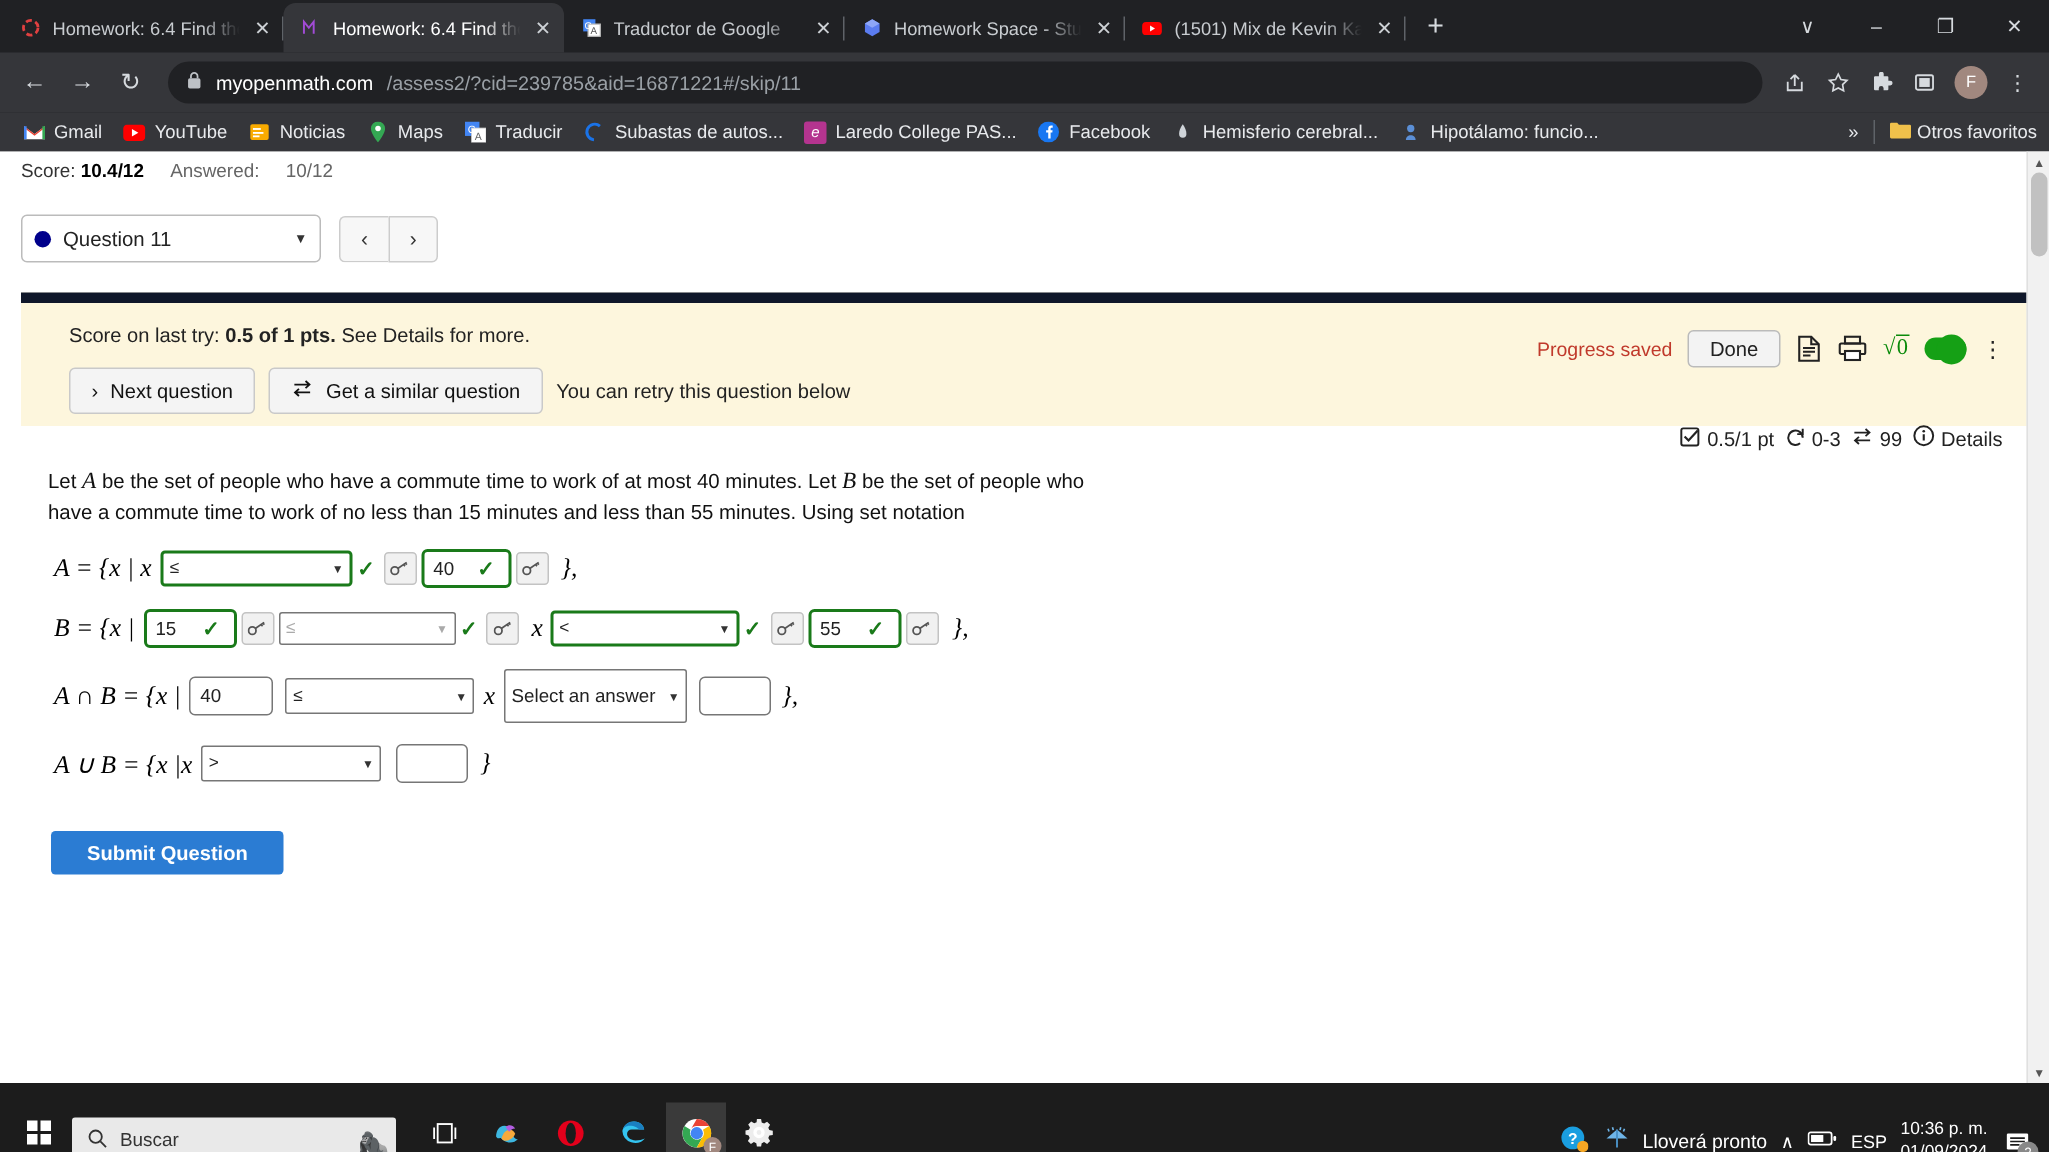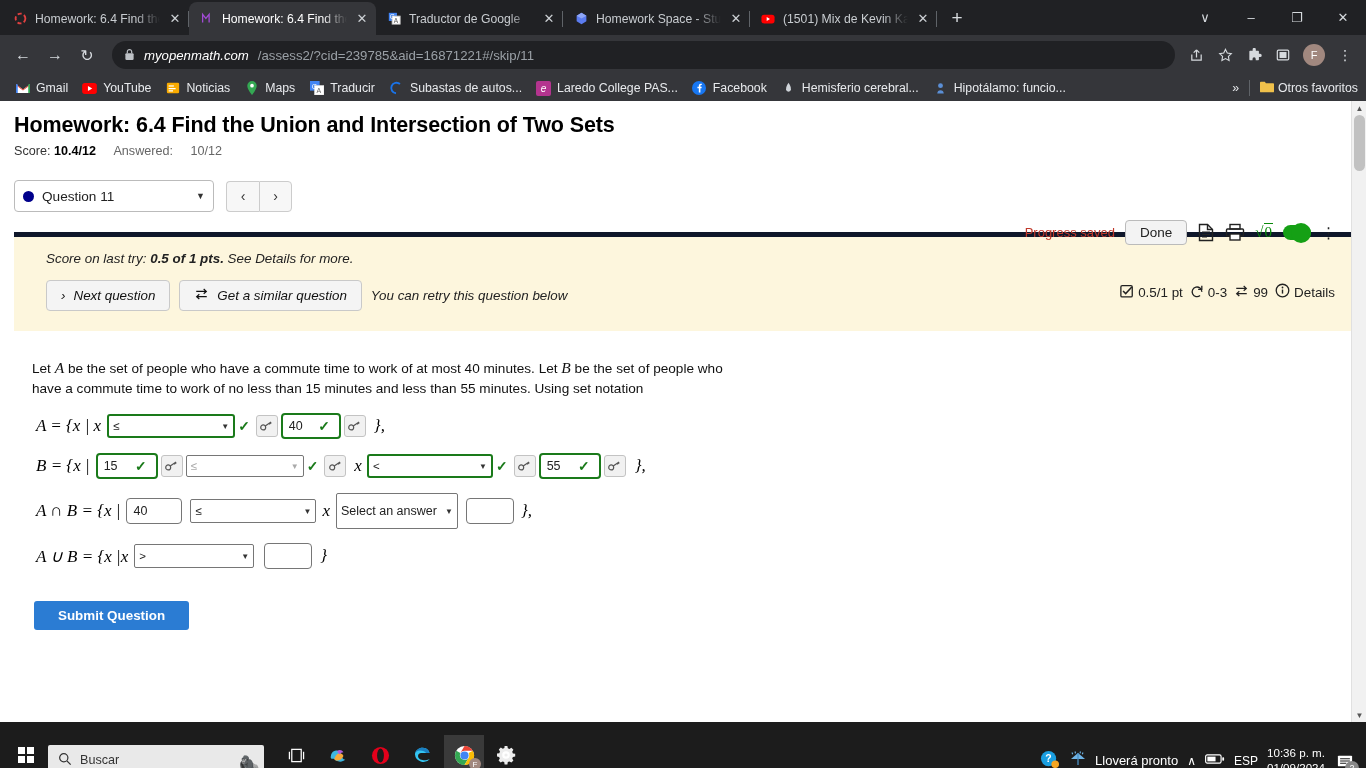--- a/index.html
+++ b/index.html
@@ -35,21 +35,21 @@
   .wincontrols div { width:46px; height:32px; display:flex; align-items:center; justify-content:center; color:#d6dade; font-size:13px; }
 
   .navbar { height:40px; display:flex; align-items:center; gap:2px; padding:0 8px; background:#35363a; }
   .navbtn { width:30px; height:30px; border-radius:50%; display:flex; align-items:center; justify-content:center; color:#d6dade; font-size:16px; }
   .omnibox {
     flex:1 1 auto; height:28px; background:#202124; border-radius:14px;
     display:flex; align-items:center; padding:0 12px; gap:9px; margin:0 6px 0 8px;
     color:#e8eaed; font-size:13.2px;
   }
   .omnibox .lock { font-size:11px; color:#bdc1c6; }
-  .url-host { color:#ffffff;font-style:italic; }
+  .url-host { color:#ffffff; }
   .url-rest { color:#9aa0a6; }
   .nav-right { display:flex; align-items:center; gap:3px; }
   .nav-right .ic { width:26px; height:26px; display:flex; align-items:center; justify-content:center; color:#d6dade; font-size:14px; }
   .profile { width:22px; height:22px; border-radius:50%; background:#a1887f; color:#fff; font-size:11px; display:flex; align-items:center; justify-content:center; margin:0 4px; }
 
   .bookmarks { height:26px; display:flex; align-items:center; gap:0; padding:0 8px; background:#35363a; font-size:12.3px; color:#e8eaed; }
   .bm { display:flex; align-items:center; gap:6px; padding:2px 7px; white-space:nowrap; }
   .bm .bi { width:15px; height:15px; display:flex; align-items:center; justify-content:center; font-size:11px; border-radius:2px; }
   .bm-right { margin-left:auto; display:flex; align-items:center; gap:4px; }
   .bm-div { width:1px; height:16px; background:#5f6368; margin:0 6px; }
@@ -80,23 +80,22 @@
   .navgrp { display:flex; margin-left:12px; }
   .navgrp div { width:33px; height:31px; border:1px solid #ccc; background:#f7f7f7; display:flex; align-items:center; justify-content:center; font-size:14px; color:#333; }
   .navgrp div:first-child { border-radius:4px 0 0 4px; border-right:none; }
   .navgrp div:last-child { border-radius:0 4px 4px 0; }
 
   .meta { position:absolute; top:182px; right:31px; display:flex; align-items:center; gap:7px; font-size:13.4px; color:#222; }
   .meta .g { display:flex; align-items:center; gap:4px; }
   .meta .gi { font-size:14px; }
 
   .alert {
-    margin:20px 14px 0 14px; background:#fdf6dd; border-top:5px solid #0f172a;
-    padding:14px 0 20px 32px;
-    font-style:italic;
+    margin:20px 14px 0 14px; background:#fdf6dd; border-top:7px solid #0f172a;
+    padding:14px 0 8px 32px;
   }
   .alert .l1 { font-size:13.4px; color:#222; }
   .alert .l1 b { font-weight:bold; }
   .alert .row { margin-top:14px; display:flex; align-items:stretch; gap:0; }
   .abtn { border:1px solid #c9c9c9; background:#f4f4f4; border-radius:4px; padding:6px 14px; font-size:13.4px; color:#111; display:flex; align-items:center; gap:8px; }
   .abtn + .abtn { margin-left:9px; }
   .retrytext { font-size:13.4px; color:#222; display:flex; align-items:center; margin-left:9px; }
 
   .qtext { margin:26px 32px 0 32px; font-size:13.6px; color:#111; line-height:1.45; max-width:700px; }
   .mathvar { font-family:"Liberation Serif", serif; font-style:italic; font-size:15.5px; }
@@ -364,21 +363,20 @@
       <span class="bi"><svg width="14" height="12" viewBox="0 0 16 13">
             <path d="M0 1.5A1 1 0 011 .5h4.5l1.3 1.6H15a1 1 0 011 1v8.4a1 1 0 01-1 1H1a1 1 0 01-1-1z" fill="#f0c14b"></path>
           </svg></span>
       <span>Otros favoritos</span>
     </div>
   </div>
 </div>
 
 <div class="page">
 
-  <h1 class="title">Homework: 6.4 Find the Union and Intersection of Two Sets</h1>
 
   <div class="scoreline">
     <span>Score:</span>
     <span class="sc">10.4/12</span>
     <span class="ans">Answered:</span>
     <span class="ans">10/12</span>
   </div>
 
   <div class="hdr-right">
     <span class="progress-saved">Progress saved</span>

